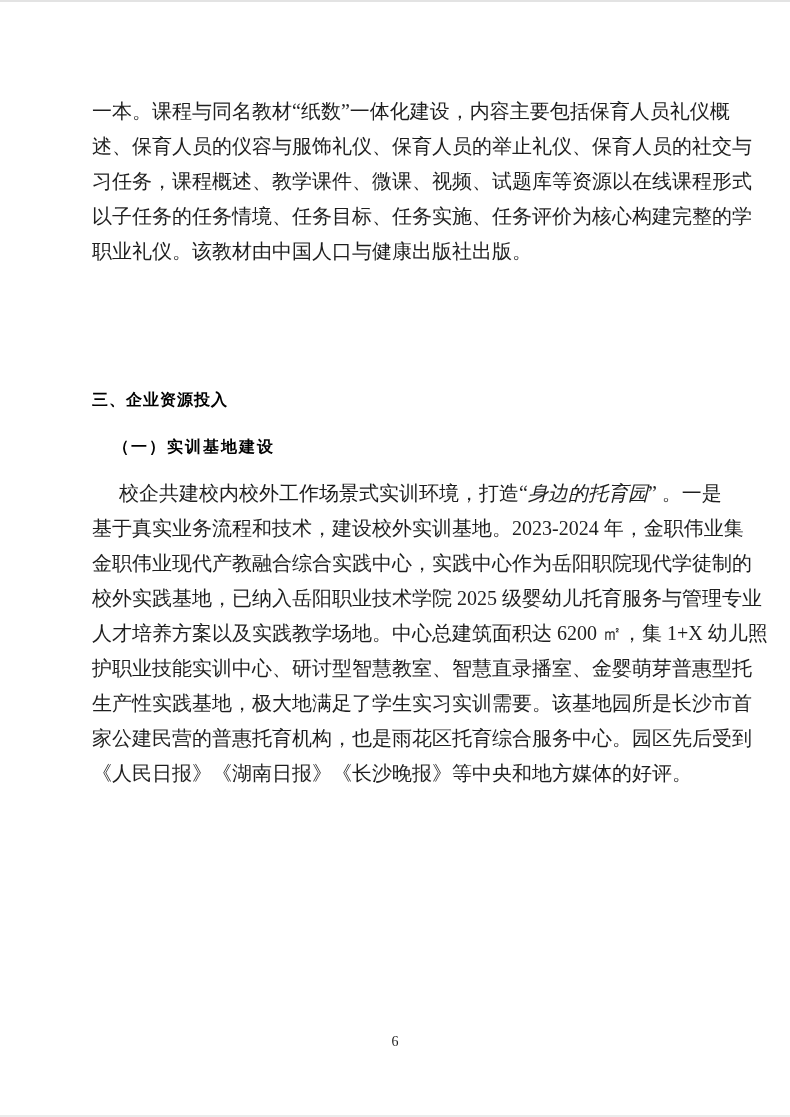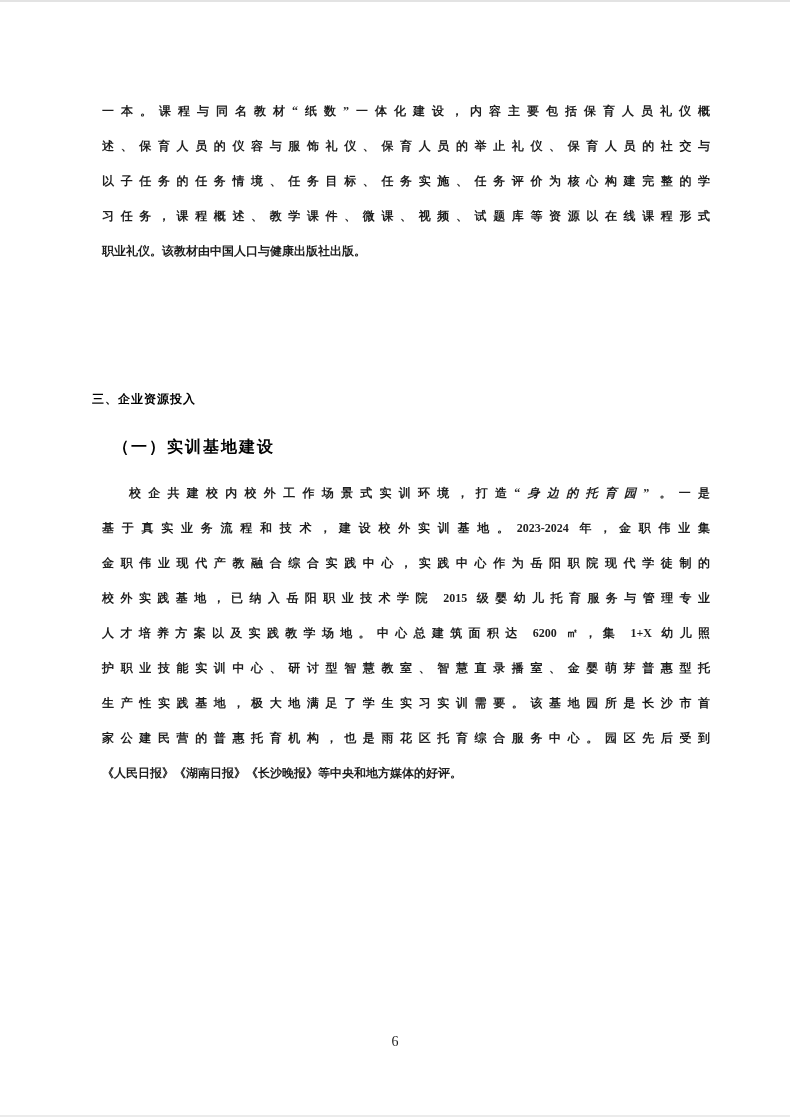--- a/index.html
+++ b/index.html
@@ -15,45 +15,44 @@
   .edge-line-top {
     position: absolute; top: 0; left: 0; width: 790px; height: 2px;
     background: #e3e3e3;
   }
   .edge-line-bottom {
     position: absolute; bottom: 0; left: 0; width: 790px; height: 2px;
     background: #ebebeb;
   }
   .body-text {
     position: absolute;
-    left: 102px;
+    left: 92px;
     width: 608px;
-    font-size: 12px;
+    font-size: 20px;
     line-height: 35px;
-    font-weight: bold;
   }
   .para-1 { top: 94px; }
   .para-2 { top: 476px; }
   .text-line {
     height: 35px;
     text-align: justify;
     text-align-last: justify;
     white-space: nowrap;
   }
   .text-line.last-line {
     text-align-last: left;
   }
   .first-line-indent { text-indent: 27px; }
   .quoted-italic { font-style: italic; }
   .section-heading {
     position: absolute;
     left: 92px;
     top: 382px;
     width: 608px;
-    font-size: 12px;
+    font-size: 16px;
     letter-spacing: 1px;
     font-weight: bold;
     color: #000000;
     line-height: 35px;
     white-space: nowrap;
   }
   .subsection-heading {
     position: absolute;
     left: 92px;
     top: 429px;
@@ -79,36 +78,36 @@
   }
 </style>
 </head>
 <body>
 
 <div class="edge-line-top"></div>
 
 <div class="body-text para-1">
   <div class="text-line">一本。课程与同名教材“纸数”一体化建设，内容主要包括保育人员礼仪概</div>
   <div class="text-line">述、保育人员的仪容与服饰礼仪、保育人员的举止礼仪、保育人员的社交与</div>
+  <div class="text-line">习任务，课程概述、教学课件、微课、视频、试题库等资源以在线课程形式</div>
   <div class="text-line">以子任务的任务情境、任务目标、任务实施、任务评价为核心构建完整的学</div>
-  <div class="text-line">习任务，课程概述、教学课件、微课、视频、试题库等资源以在线课程形式</div>
   <div class="text-line last-line">职业礼仪。该教材由中国人口与健康出版社出版。</div>
 </div>
 
 <div class="section-heading">三、企业资源投入</div>
 
 <div class="subsection-heading">（一）实训基地建设</div>
 
 <div class="body-text para-2">
   <div class="text-line first-line-indent">
     <span>校企共建校内校外工作场景式实训环境，打造“</span><span class="quoted-italic">身边的托育园</span><span>” 。一是</span>
   </div>
   <div class="text-line">基于真实业务流程和技术，建设校外实训基地。2023-2024 年，金职伟业集</div>
   <div class="text-line">金职伟业现代产教融合综合实践中心，实践中心作为岳阳职院现代学徒制的</div>
-  <div class="text-line">校外实践基地，已纳入岳阳职业技术学院 2015 级婴幼儿托育服务与管理专业</div>
+  <div class="text-line">校外实践基地，已纳入岳阳职业技术学院 2025 级婴幼儿托育服务与管理专业</div>
   <div class="text-line">人才培养方案以及实践教学场地。中心总建筑面积达 6200 ㎡，集 1+X 幼儿照</div>
   <div class="text-line">护职业技能实训中心、研讨型智慧教室、智慧直录播室、金婴萌芽普惠型托</div>
   <div class="text-line">生产性实践基地，极大地满足了学生实习实训需要。该基地园所是长沙市首</div>
   <div class="text-line">家公建民营的普惠托育机构，也是雨花区托育综合服务中心。园区先后受到</div>
   <div class="text-line last-line">《人民日报》《湖南日报》《长沙晚报》等中央和地方媒体的好评。</div>
 </div>
 
 <div class="page-number">6</div>
 
 <div class="edge-line-bottom"></div>

